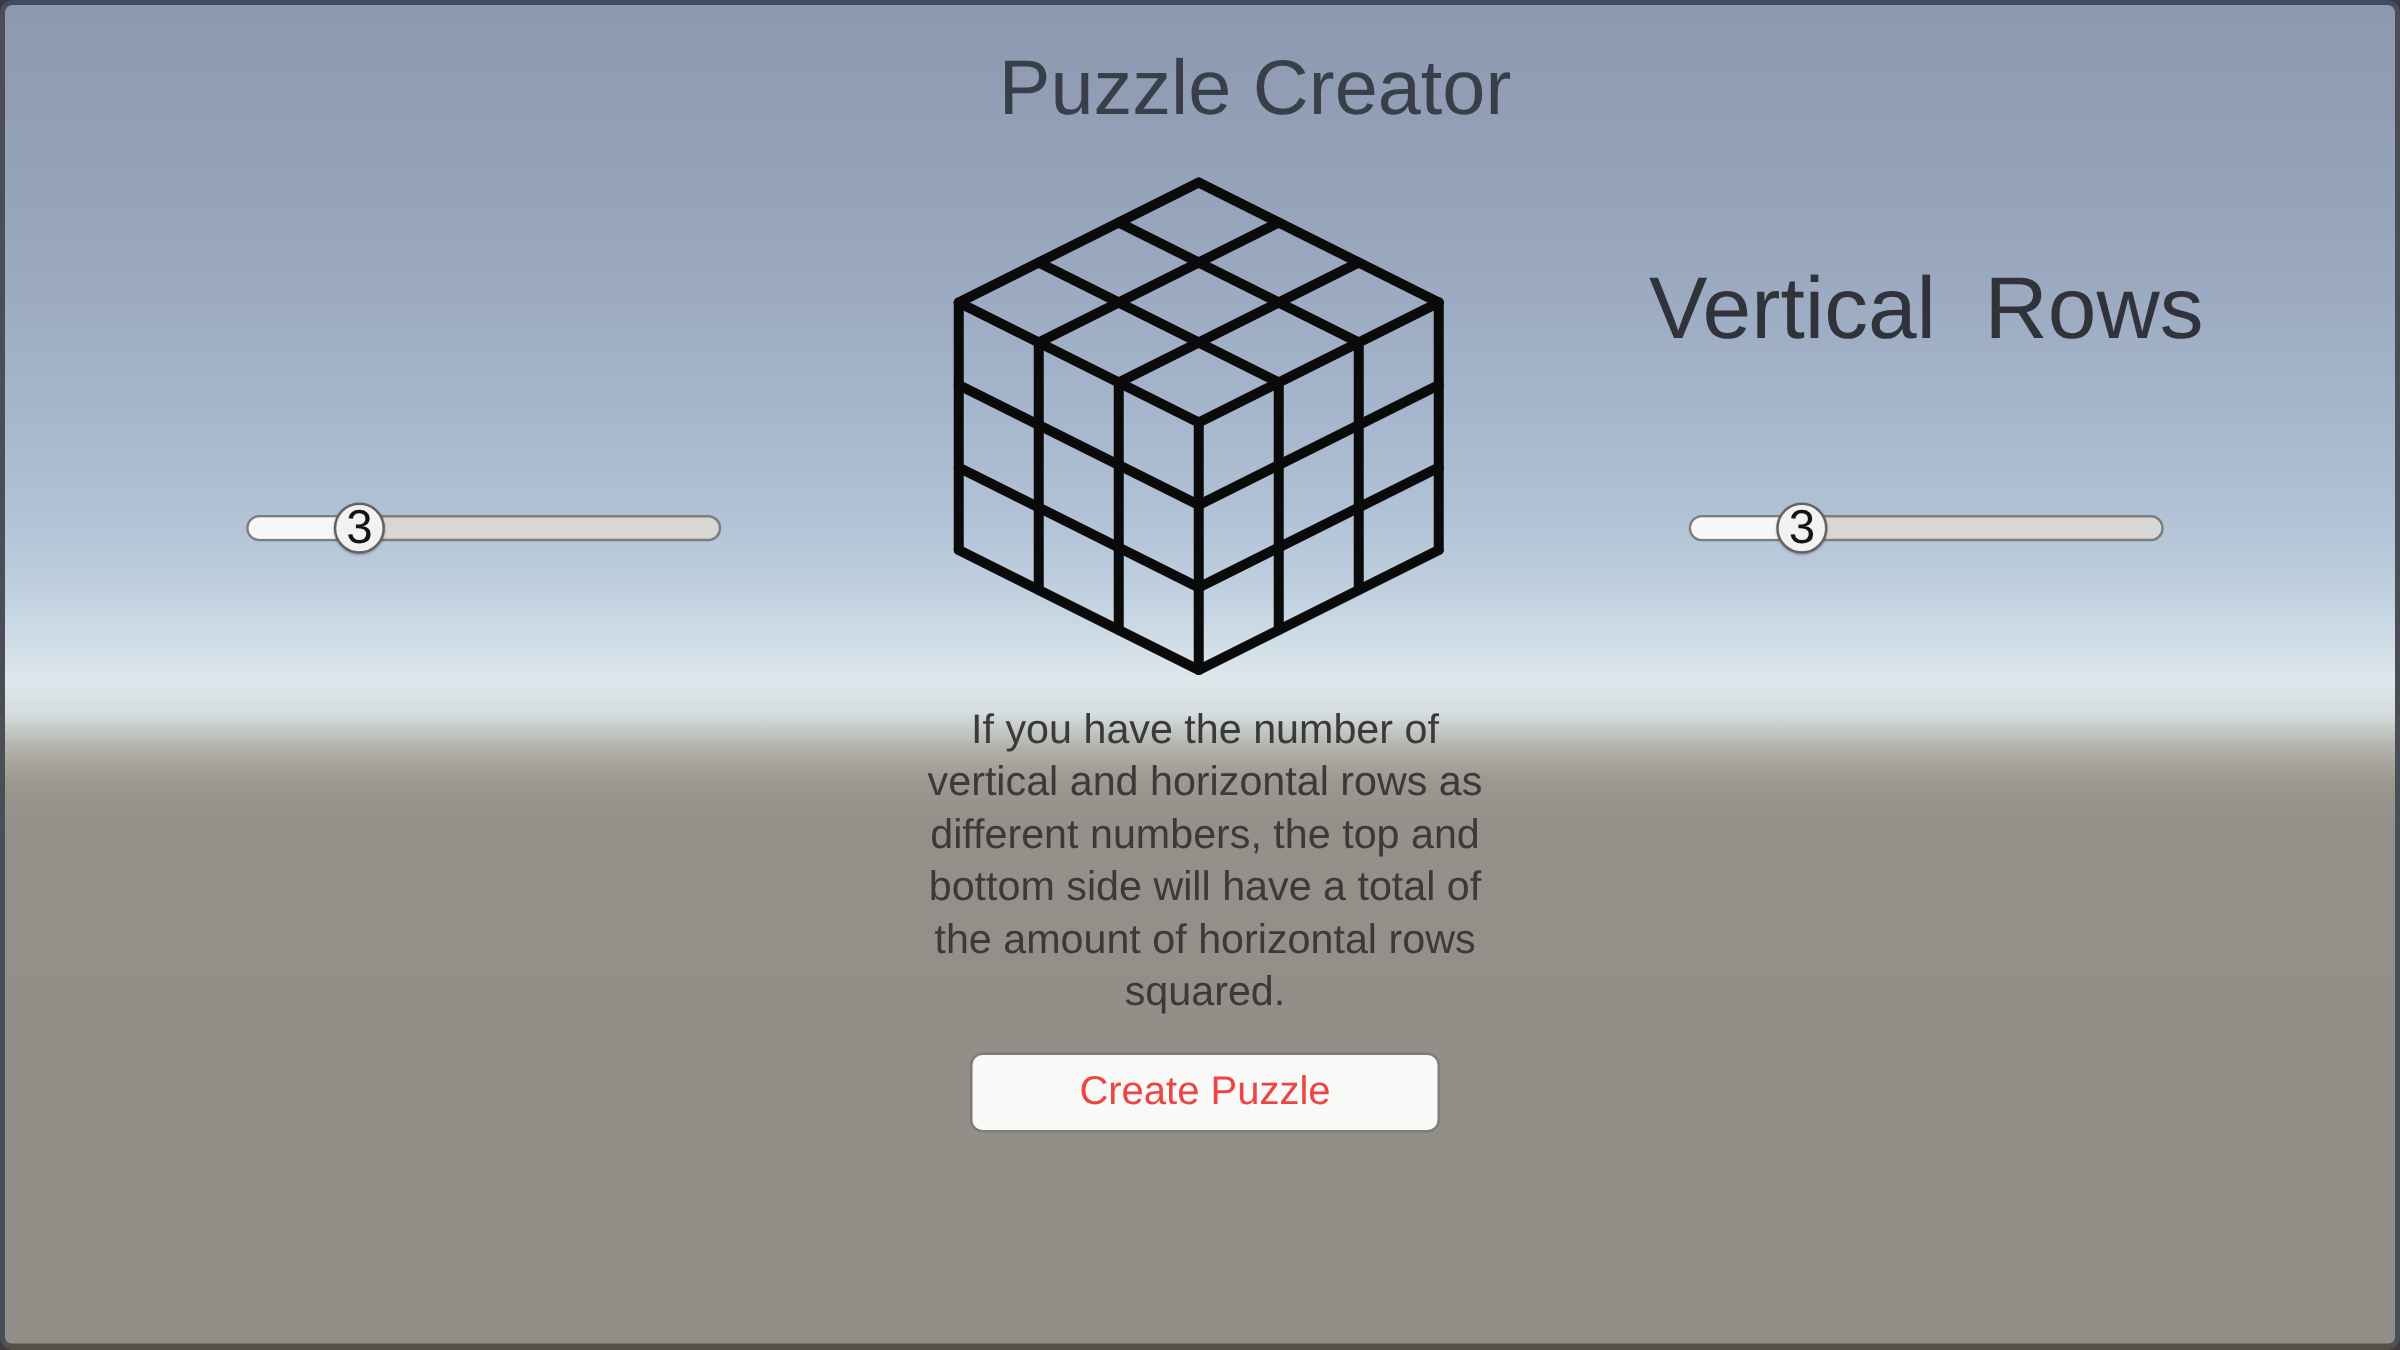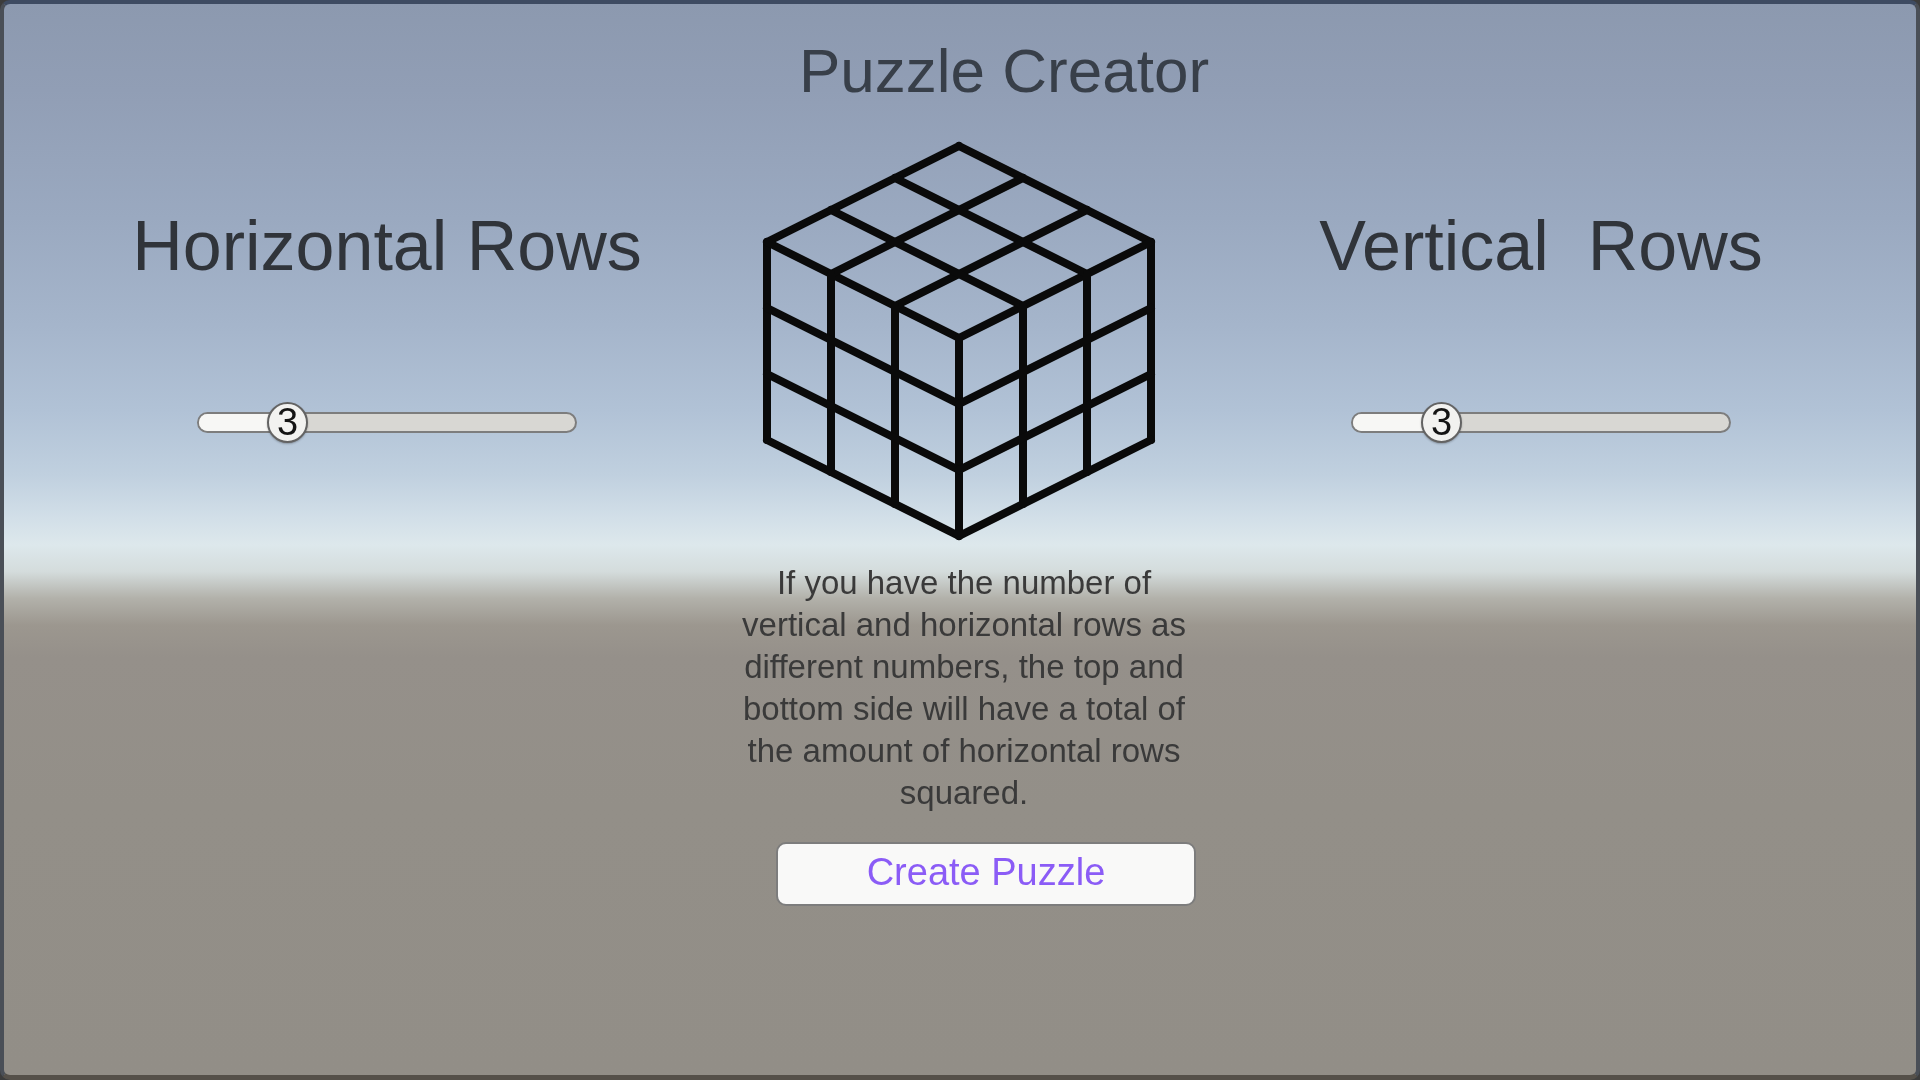--- a/index.html
+++ b/index.html
@@ -82,42 +82,41 @@
   }
   .description{
     position:absolute;left:660px;top:558px;
     width:600px;
     text-align:center;
     font-size:33px;line-height:42px;
     color:#3a3a3a;
   }
   .btn{
     position:absolute;left:772px;
-    width:420px;height:64px;
+    width:376px;height:64px;
     background:#f9f9f8;
     border:2px solid #7d7d7d;
     border-radius:10px;
     font-family:"Liberation Sans",sans-serif;
-    font-size:38px;
-    color:#8b5cf6;
+    font-size:32px;
+    color:#ef4444;
     display:flex;align-items:center;justify-content:center;
     cursor:pointer;
     padding:0 0 4px 0;
   }
   .btn.create{top:838px;}
   .btn.back{top:958px;}
 </style>
 </head>
 <body>
 
 <div class="stage">
 
   <div class="title">Puzzle Creator</div>
 
-  <div class="rows-label left">Horizontal Rows</div>
   <div class="rows-label right">Vertical  Rows</div>
 
   <div class="slider left">
     <div class="track">
       <div class="fill"></div>
     </div>
     <div class="handle">
       <span>3</span>
     </div>
   </div>

